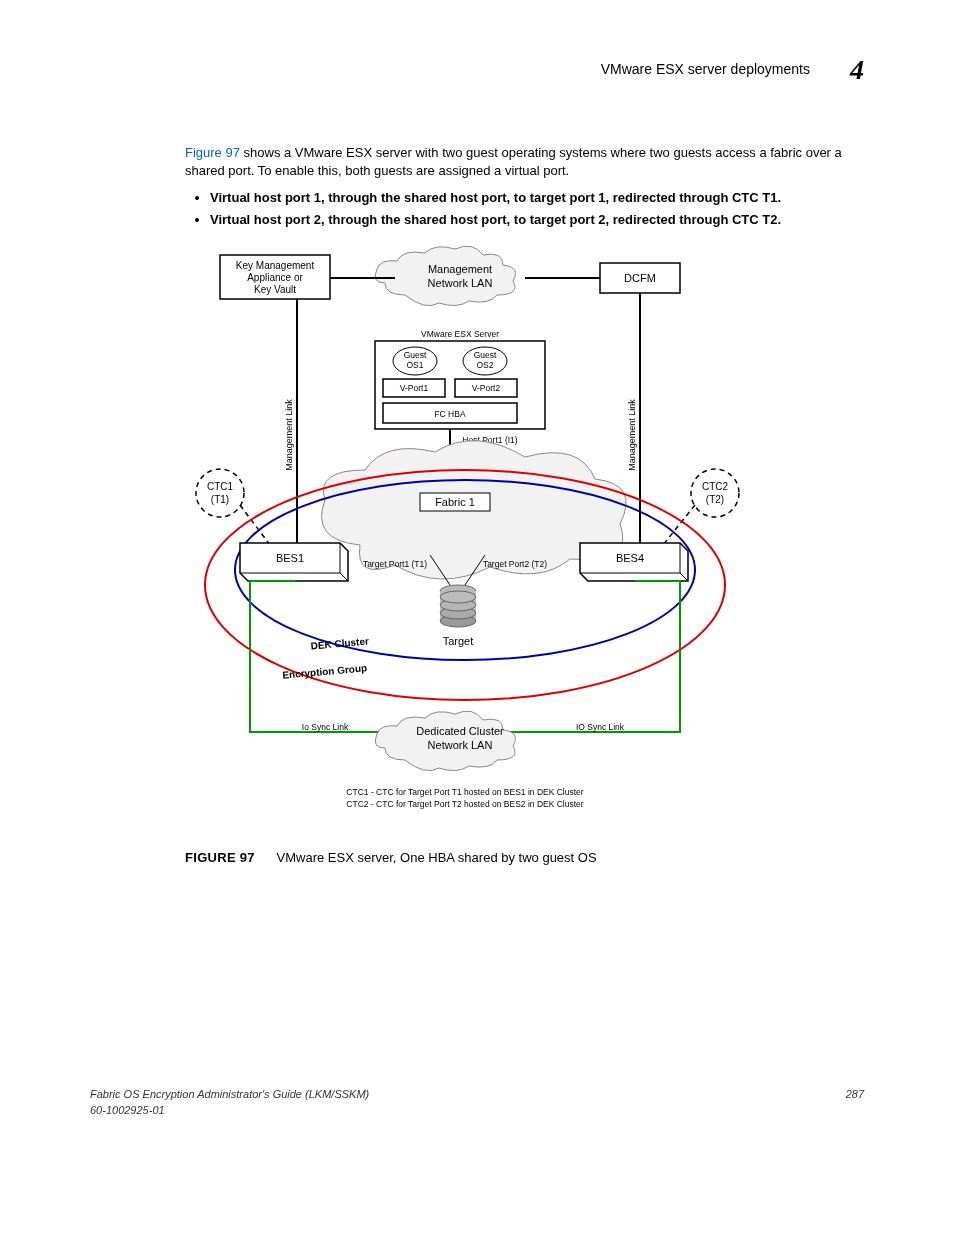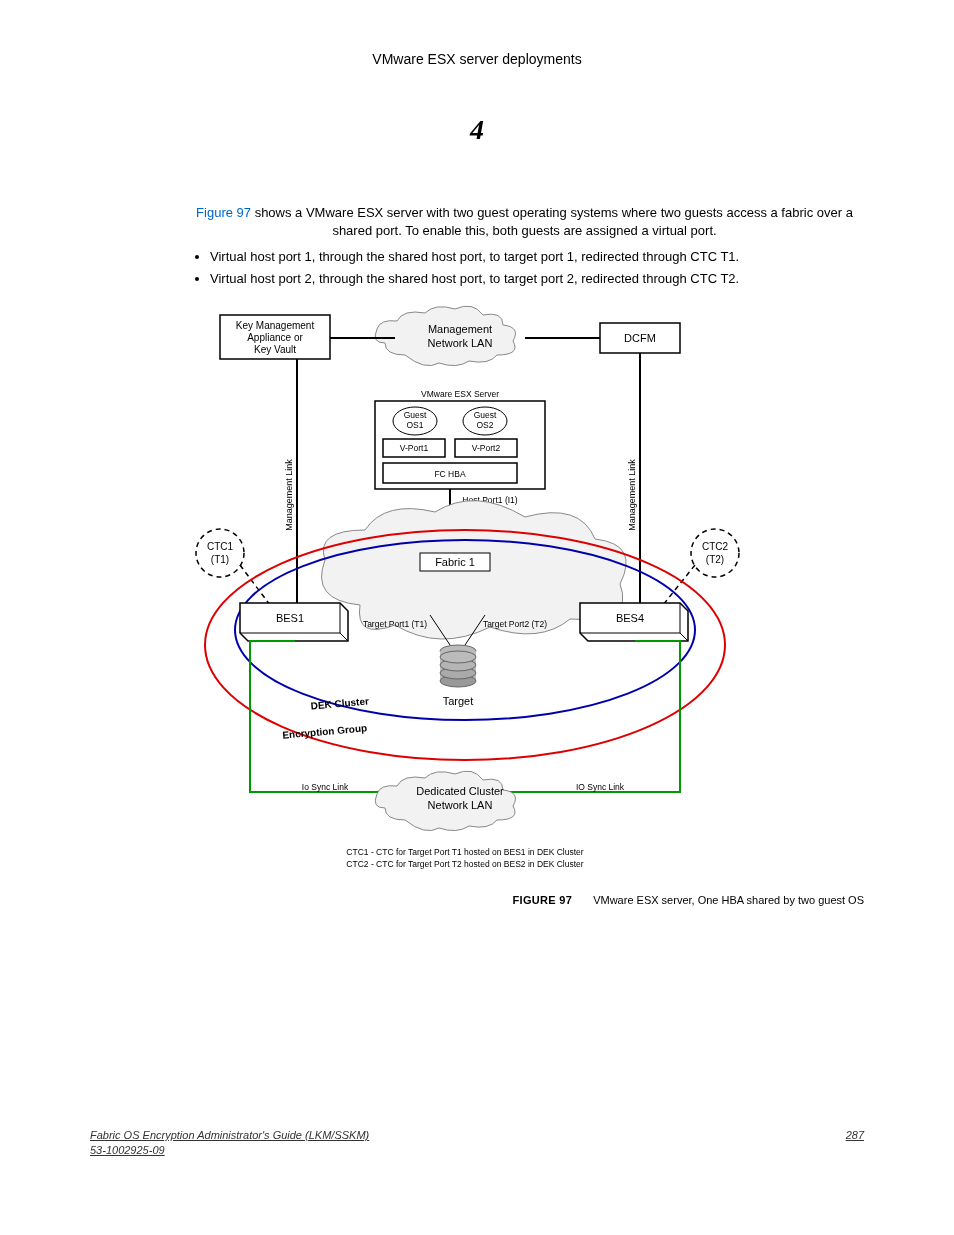--- a/index.html
+++ b/index.html
@@ -11,40 +11,38 @@
     line-height: 1.4;
     width: 954px;
     box-sizing: border-box;
   }
   .header-row {
     display: flex;
     justify-content: flex-end;
     align-items: center;
     gap: 40px;
     margin-bottom: 55px;
-    flex-direction: column;
   }
   .header-title { font-size: 14px; }
   .chapter-num { font-size: 28px; font-weight: bold; font-family: Georgia, serif; font-style: italic; }
   .content { margin-left: 95px; }
-  .content p { margin: 0 0; text-align: center; }
+  .content p { margin: 0 0; }
   .figref { color: #0066cc; }
   ul.bullets { list-style: disc; margin: 8px 0 8px 25px; padding: 0; }
-  ul.bullets li { margin: 4px 0; }
+  ul.bullets li { margin: 4px 0; font-weight: bold; }
   .figure-box { margin: 16px 0 0 0; }
-  .figure-caption { margin-top: 8px; font-size: 11px; text-align: right; }
+  .figure-caption { margin-top: 24px; font-size: 13px; }
   .figure-caption .flabel { font-weight: bold; letter-spacing: 0.3px; font-family: Arial, sans-serif; margin-right: 18px; }
   .footer {
     display: flex;
     justify-content: space-between;
     font-style: italic;
     font-size: 11px;
     margin-top: 220px;
     color: #333;
-    text-decoration: underline;
   }
   svg { display:block; }
   .box { fill: #fff; stroke: #000; stroke-width: 1.5; }
   .cloud { fill: #f2f2f2; stroke: #888; stroke-width: 1; }
   .txt { font-size: 10px; text-anchor: middle; }
   .txtB { font-size: 11px; text-anchor: middle; font-weight: normal; }
   .small { font-size: 8.5px; text-anchor: middle; }
   .vtxt { font-size: 9px; text-anchor: middle; }
 </style>
 </head>
@@ -175,16 +173,16 @@
     <div class="figure-caption">
       <span class="flabel">FIGURE 97</span>
       <span>VMware ESX server, One HBA shared by two guest OS</span>
     </div>
   </div>
 </div>
 
 <div class="footer">
   <div>
     <div>Fabric OS Encryption Administrator's Guide  (LKM/SSKM)</div>
-    <div>53-1002925-09</div>
+    <div>60-1002925-01</div>
   </div>
   <div>287</div>
 </div>
 
 </body></html>

